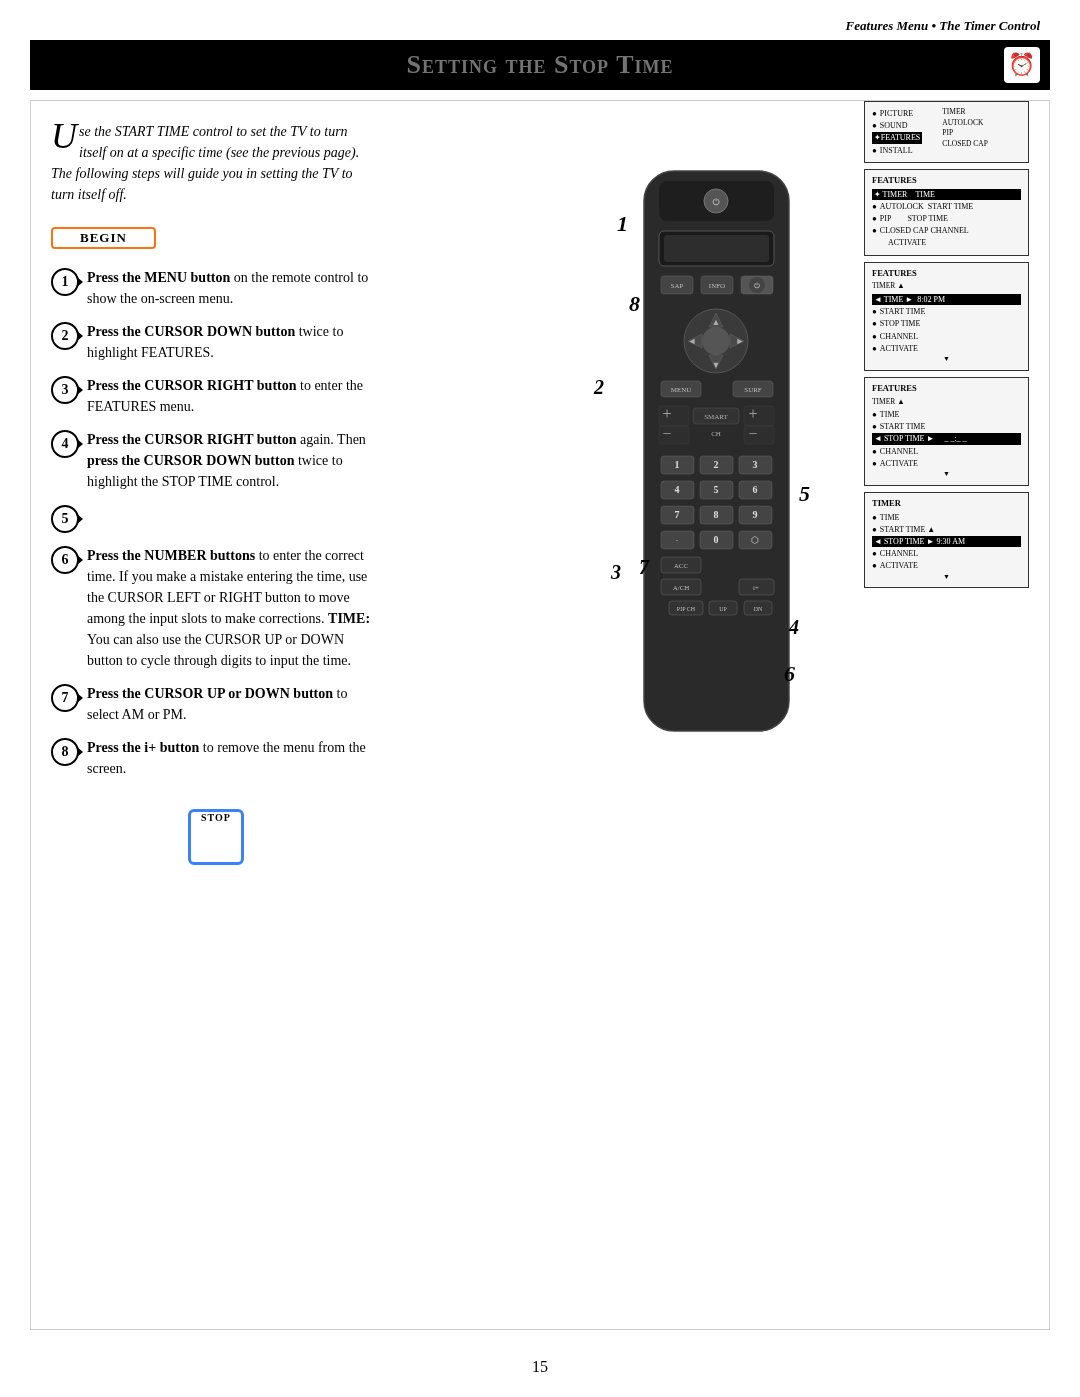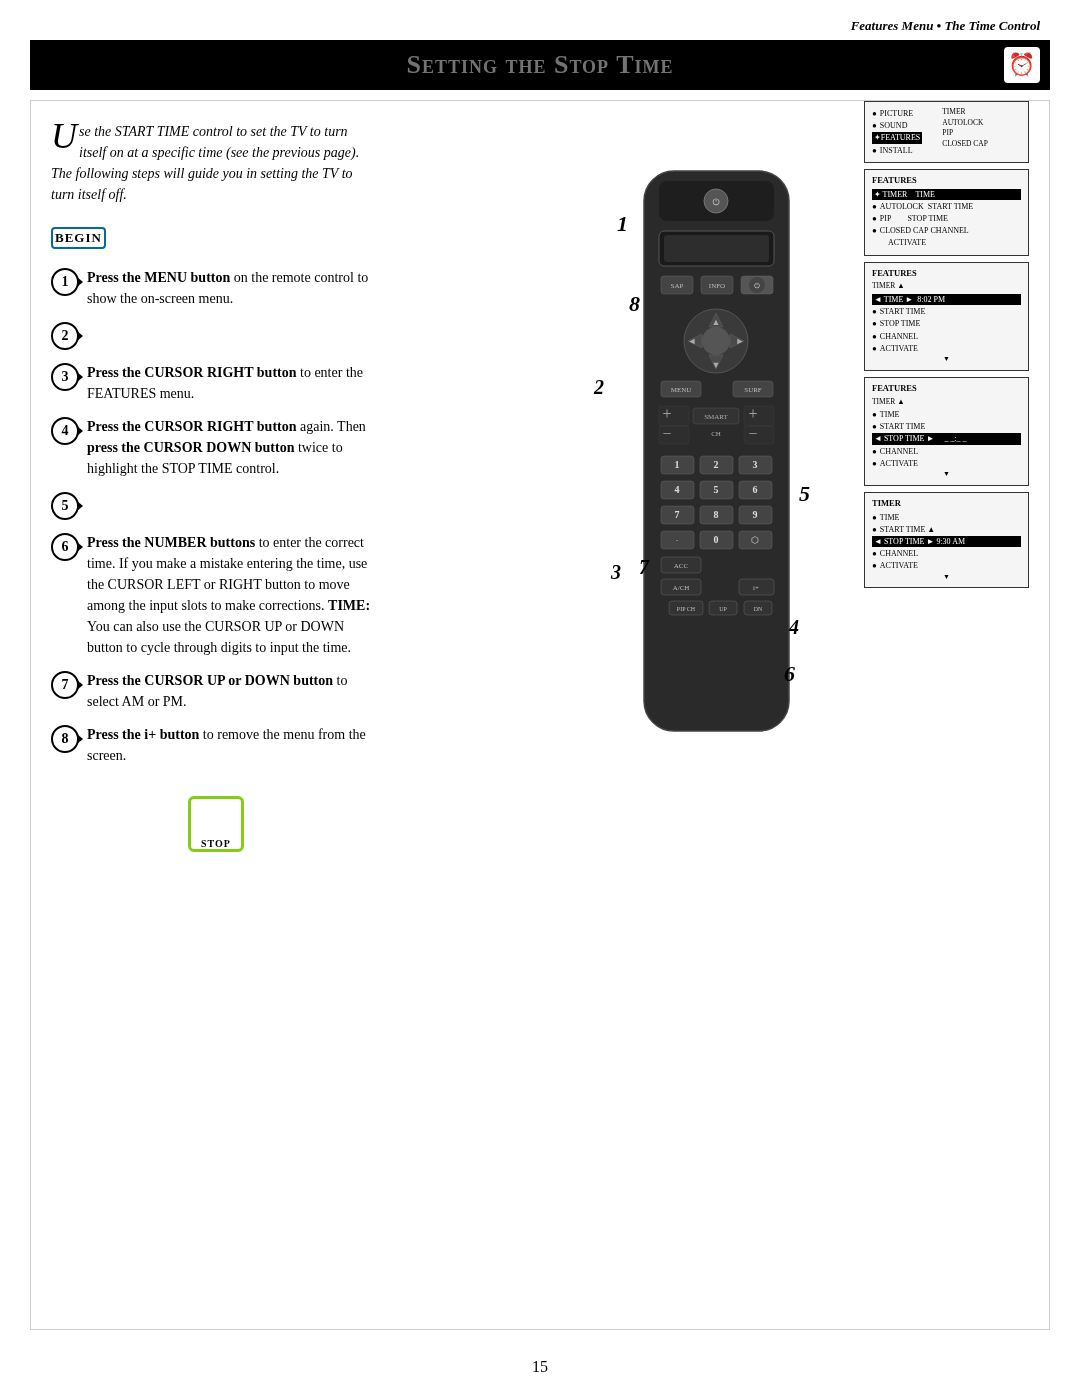--- a/index.html
+++ b/index.html
@@ -71,23 +71,23 @@
     .intro-text .drop-cap {
       font-size: 36px;
       float: left;
       line-height: 0.85;
       margin-right: 2px;
       font-style: italic;
     }
 
     .begin-badge {
       display: inline-block;
-      border: 2px solid #0369a1;
+      border: 2px solid #f97316;
       border-radius: 4px;
-      padding: 1px 2px;
+      padding: 1px 27px;
       font-size: 13px;
       font-weight: bold;
       letter-spacing: 1px;
       margin: 12px 0 8px 0;
       font-variant: small-caps;
     }
 
     .step {
       margin-bottom: 12px;
       display: flex;
@@ -191,21 +191,21 @@
       width: 165px;
       display: flex;
       flex-direction: column;
       gap: 6px;
     }
   </style>
 </head>
 <body>
 
 <div class="page-header">
-  <span>Features Menu • The Time Control</span>
+  <span>Features Menu • The Timer Control</span>
 </div>
 
 <div class="title-bar">
   <h1>Setting the Stop Time</h1>
   <div class="clock-icon">⏰</div>
 </div>
 
 <div class="main-content">
 
   <div class="illustration-wrapper">
@@ -403,20 +403,21 @@
 
     <div class="steps-wrapper">
 
       <div class="step">
         <div class="step-num">1</div>
         <div class="step-text"><strong>Press the MENU button</strong> on the remote control to show the on-screen menu.</div>
       </div>
 
       <div class="step">
         <div class="step-num">2</div>
+        <div class="step-text"><strong>Press the CURSOR DOWN button</strong> twice to highlight FEATURES.</div>
       </div>
 
       <div class="step">
         <div class="step-num">3</div>
         <div class="step-text"><strong>Press the CURSOR RIGHT button</strong> to enter the FEATURES menu.</div>
       </div>
 
       <div class="step">
         <div class="step-num">4</div>
         <div class="step-text"><strong>Press the CURSOR RIGHT button</strong> again. Then <strong>press the CURSOR DOWN button</strong> twice to highlight the STOP TIME control.</div>
@@ -437,21 +438,21 @@
       </div>
 
       <div class="step">
         <div class="step-num">8</div>
         <div class="step-text"><strong>Press the i+ button</strong> to remove the menu from the screen.</div>
       </div>
 
     </div>
 
     <div class="stop-icon">
-      <div style="border: 3px solid #84cc16; border-radius: 6px; width: 56px; height: 56px; display:flex; align-items:center; justify-content:flex-end; flex-direction:column;">
+      <div style="border: 3px solid #3b82f6; border-radius: 6px; width: 56px; height: 56px; display:flex; align-items:center; justify-content:flex-start; flex-direction:column;">
         <span style="font-size:10px; font-weight:bold; letter-spacing:1px;">STOP</span>
       </div>
     </div>
 
   </div>
 
   <div style="clear:both;"></div>
 
 </div>
 

